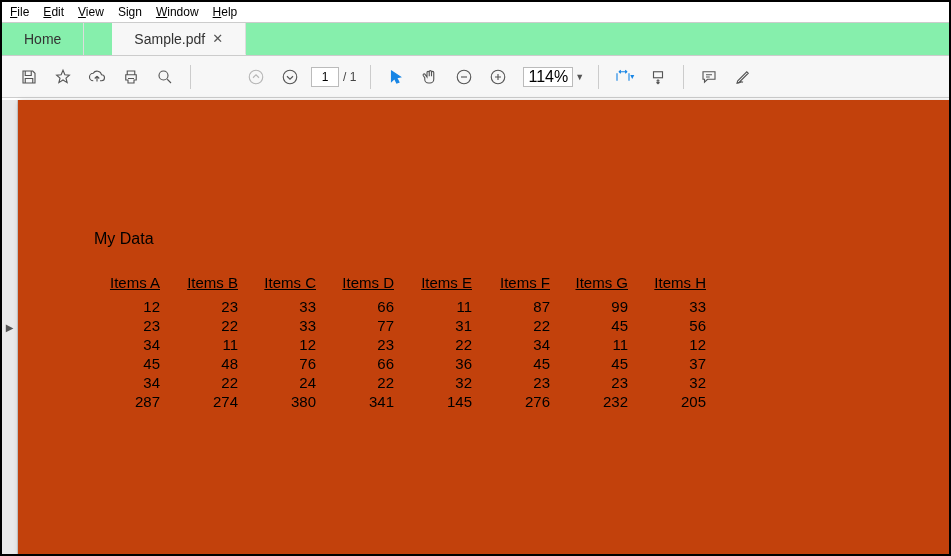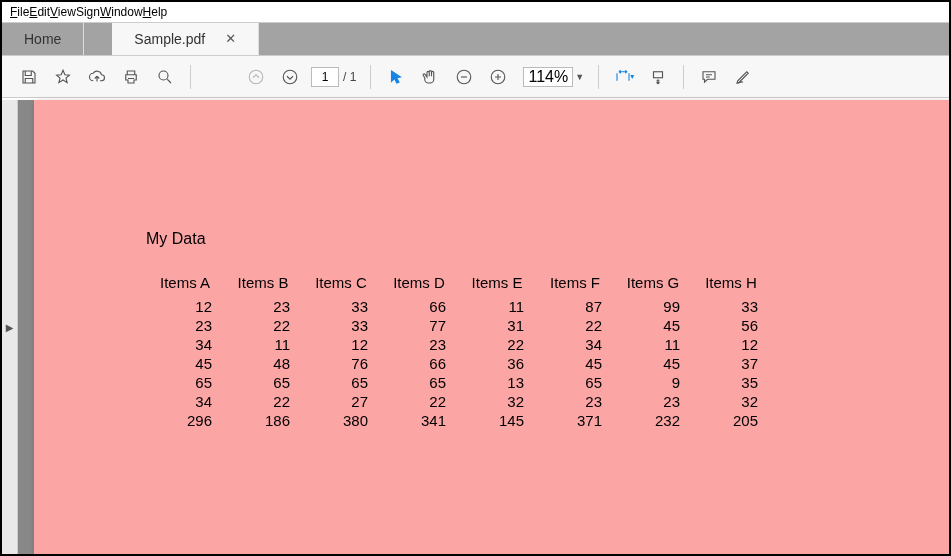--- a/index.html
+++ b/index.html
@@ -9,50 +9,51 @@
     background: #fff;
     width: 951px;
     height: 556px;
     border: 2px solid #000;
     overflow: hidden;
     position: relative;
   }
   
   .menubar {
     display: flex;
+    gap: 14px;
     padding: 2px 8px;
     background: #fff;
     font-size: 12px;
     height: 20px;
     align-items: center;
   }
   .menubar span { cursor: default; }
   .menubar .u { text-decoration: underline; }
   
   .tabrow {
     display: flex;
     align-items: stretch;
-    background: #a3a3a3;
+    background: #86efac;
     border-top: 1px solid #ccc;
     border-bottom: 1px solid #ccc;
     height: 34px;
   }
   .tab {
     padding: 0 22px;
     display: flex;
     align-items: center;
     font-size: 14px;
     color: #333;
     border-right: 1px solid #ddd;
     cursor: default;
   }
   .tab.doc {
     background: #f7f7f7;
     border-bottom: 1px solid #f7f7f7;
-    gap: 20px;
+    gap: 7px;
   }
   .tab.doc .close { color:#555; font-size:13px; }
   
   .toolbar {
     display: flex;
     align-items: center;
     background: #f7f7f7;
     height: 42px;
     padding: 0 10px;
     gap: 0;
@@ -99,39 +100,40 @@
     display: flex;
   }
   .leftrail {
     width: 16px;
     background: #e9e9e9;
     border-right:1px solid #ccc;
     display:flex; align-items:center; justify-content:center;
   }
   .leftrail span { font-size:10px; color:#555;}
   .page {
-    margin: 0 0 0 16px;
-    background:#fca5a5;
+    margin: 0 0 0 0;
+    background:#c2410c;
     flex:1;
     box-shadow: 2px 2px 6px rgba(0,0,0,.3);
-    padding: 130px 70px 40px 112px;
+    padding: 130px 70px 40px 76px;
     color:#000;
     font-family: Arial, sans-serif;
     overflow:hidden;
   }
   .doctitle { font-size:16px; margin-bottom: 26px; }
   table.data {
     border-collapse: collapse;
     font-size: 15px;
   }
   table.data th {
     font-weight: normal;
-    text-align: center;
+    text-align: right;
     padding: 0 12px 6px 12px;
     white-space: nowrap;
+    text-decoration: underline;
   }
   table.data td {
     text-align: right;
     padding: 1px 12px;
     min-width: 78px;
   }
 </style>
 </head>
 <body>
 
@@ -301,45 +303,35 @@
             <td>45</td>
             <td>48</td>
             <td>76</td>
             <td>66</td>
             <td>36</td>
             <td>45</td>
             <td>45</td>
             <td>37</td>
           </tr>
           <tr>
-            <td>65</td>
-            <td>65</td>
-            <td>65</td>
-            <td>65</td>
-            <td>13</td>
-            <td>65</td>
-            <td>9</td>
-            <td>35</td>
-          </tr>
-          <tr>
             <td>34</td>
             <td>22</td>
-            <td>27</td>
+            <td>24</td>
             <td>22</td>
             <td>32</td>
             <td>23</td>
             <td>23</td>
             <td>32</td>
           </tr>
           <tr>
-            <td>296</td>
-            <td>186</td>
+            <td>287</td>
+            <td>274</td>
             <td>380</td>
             <td>341</td>
             <td>145</td>
-            <td>371</td>
+            <td>276</td>
             <td>232</td>
             <td>205</td>
           </tr>
         </tbody>
     </table>
   </div>
 </div>
 
 </body></html>

